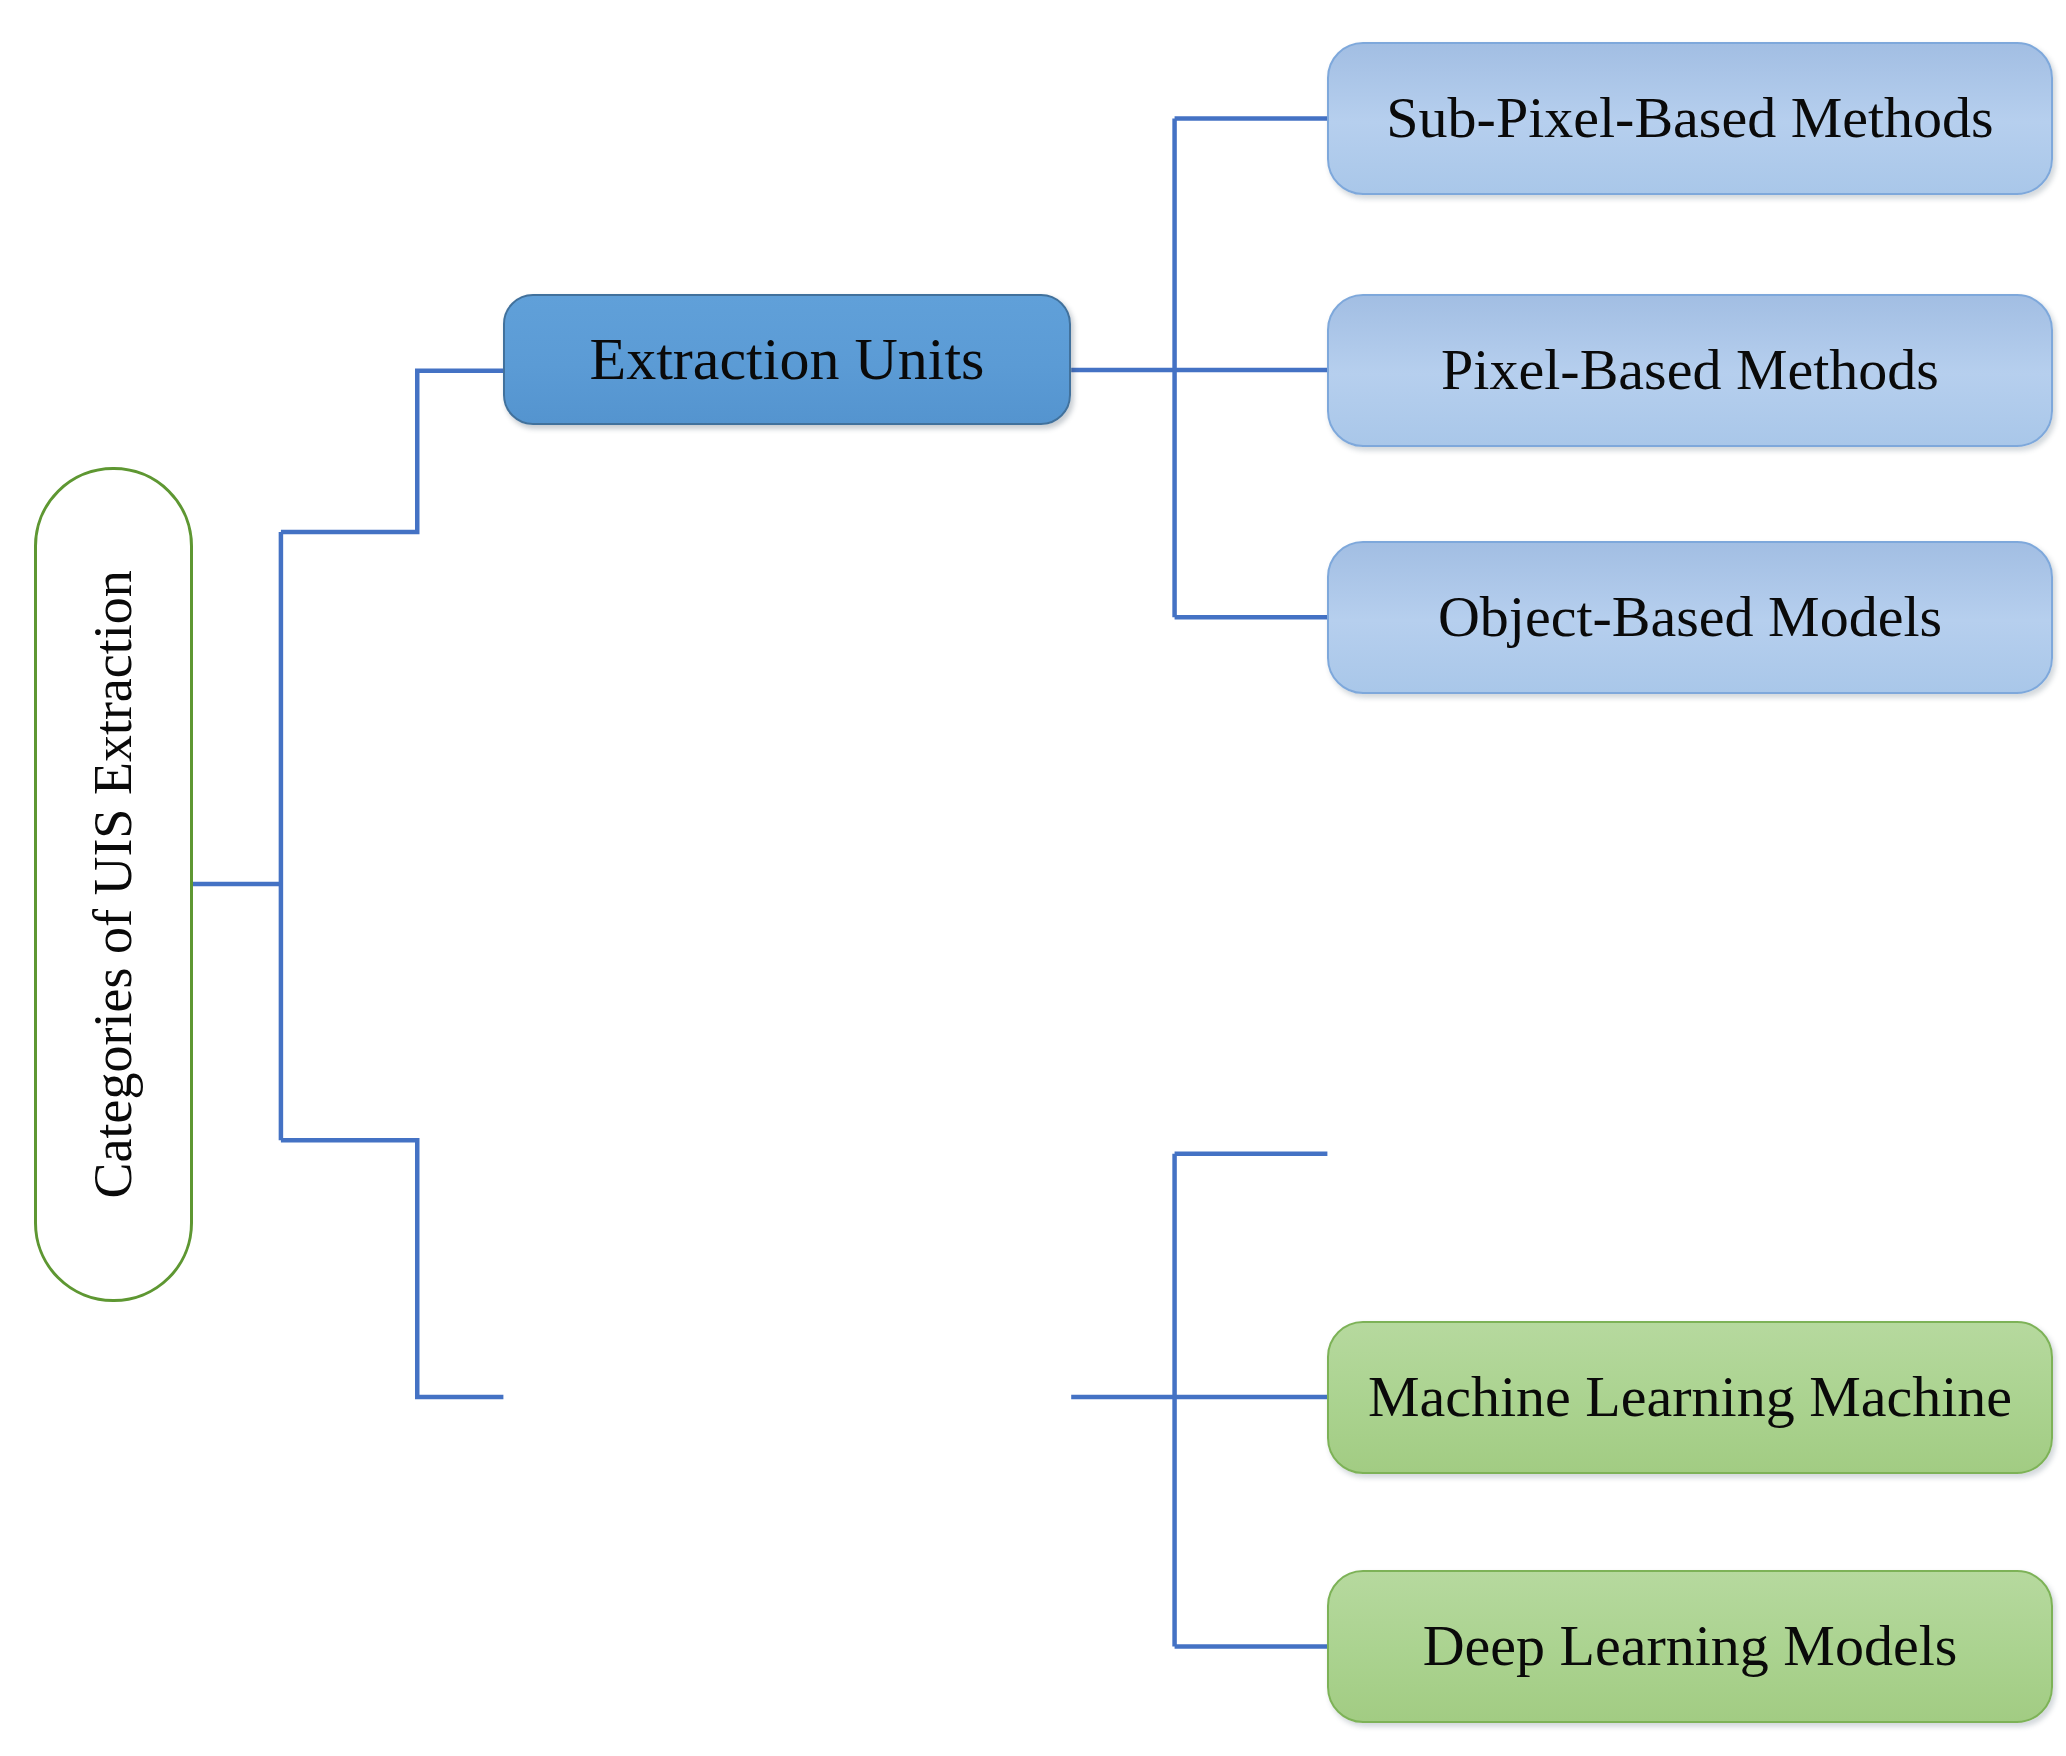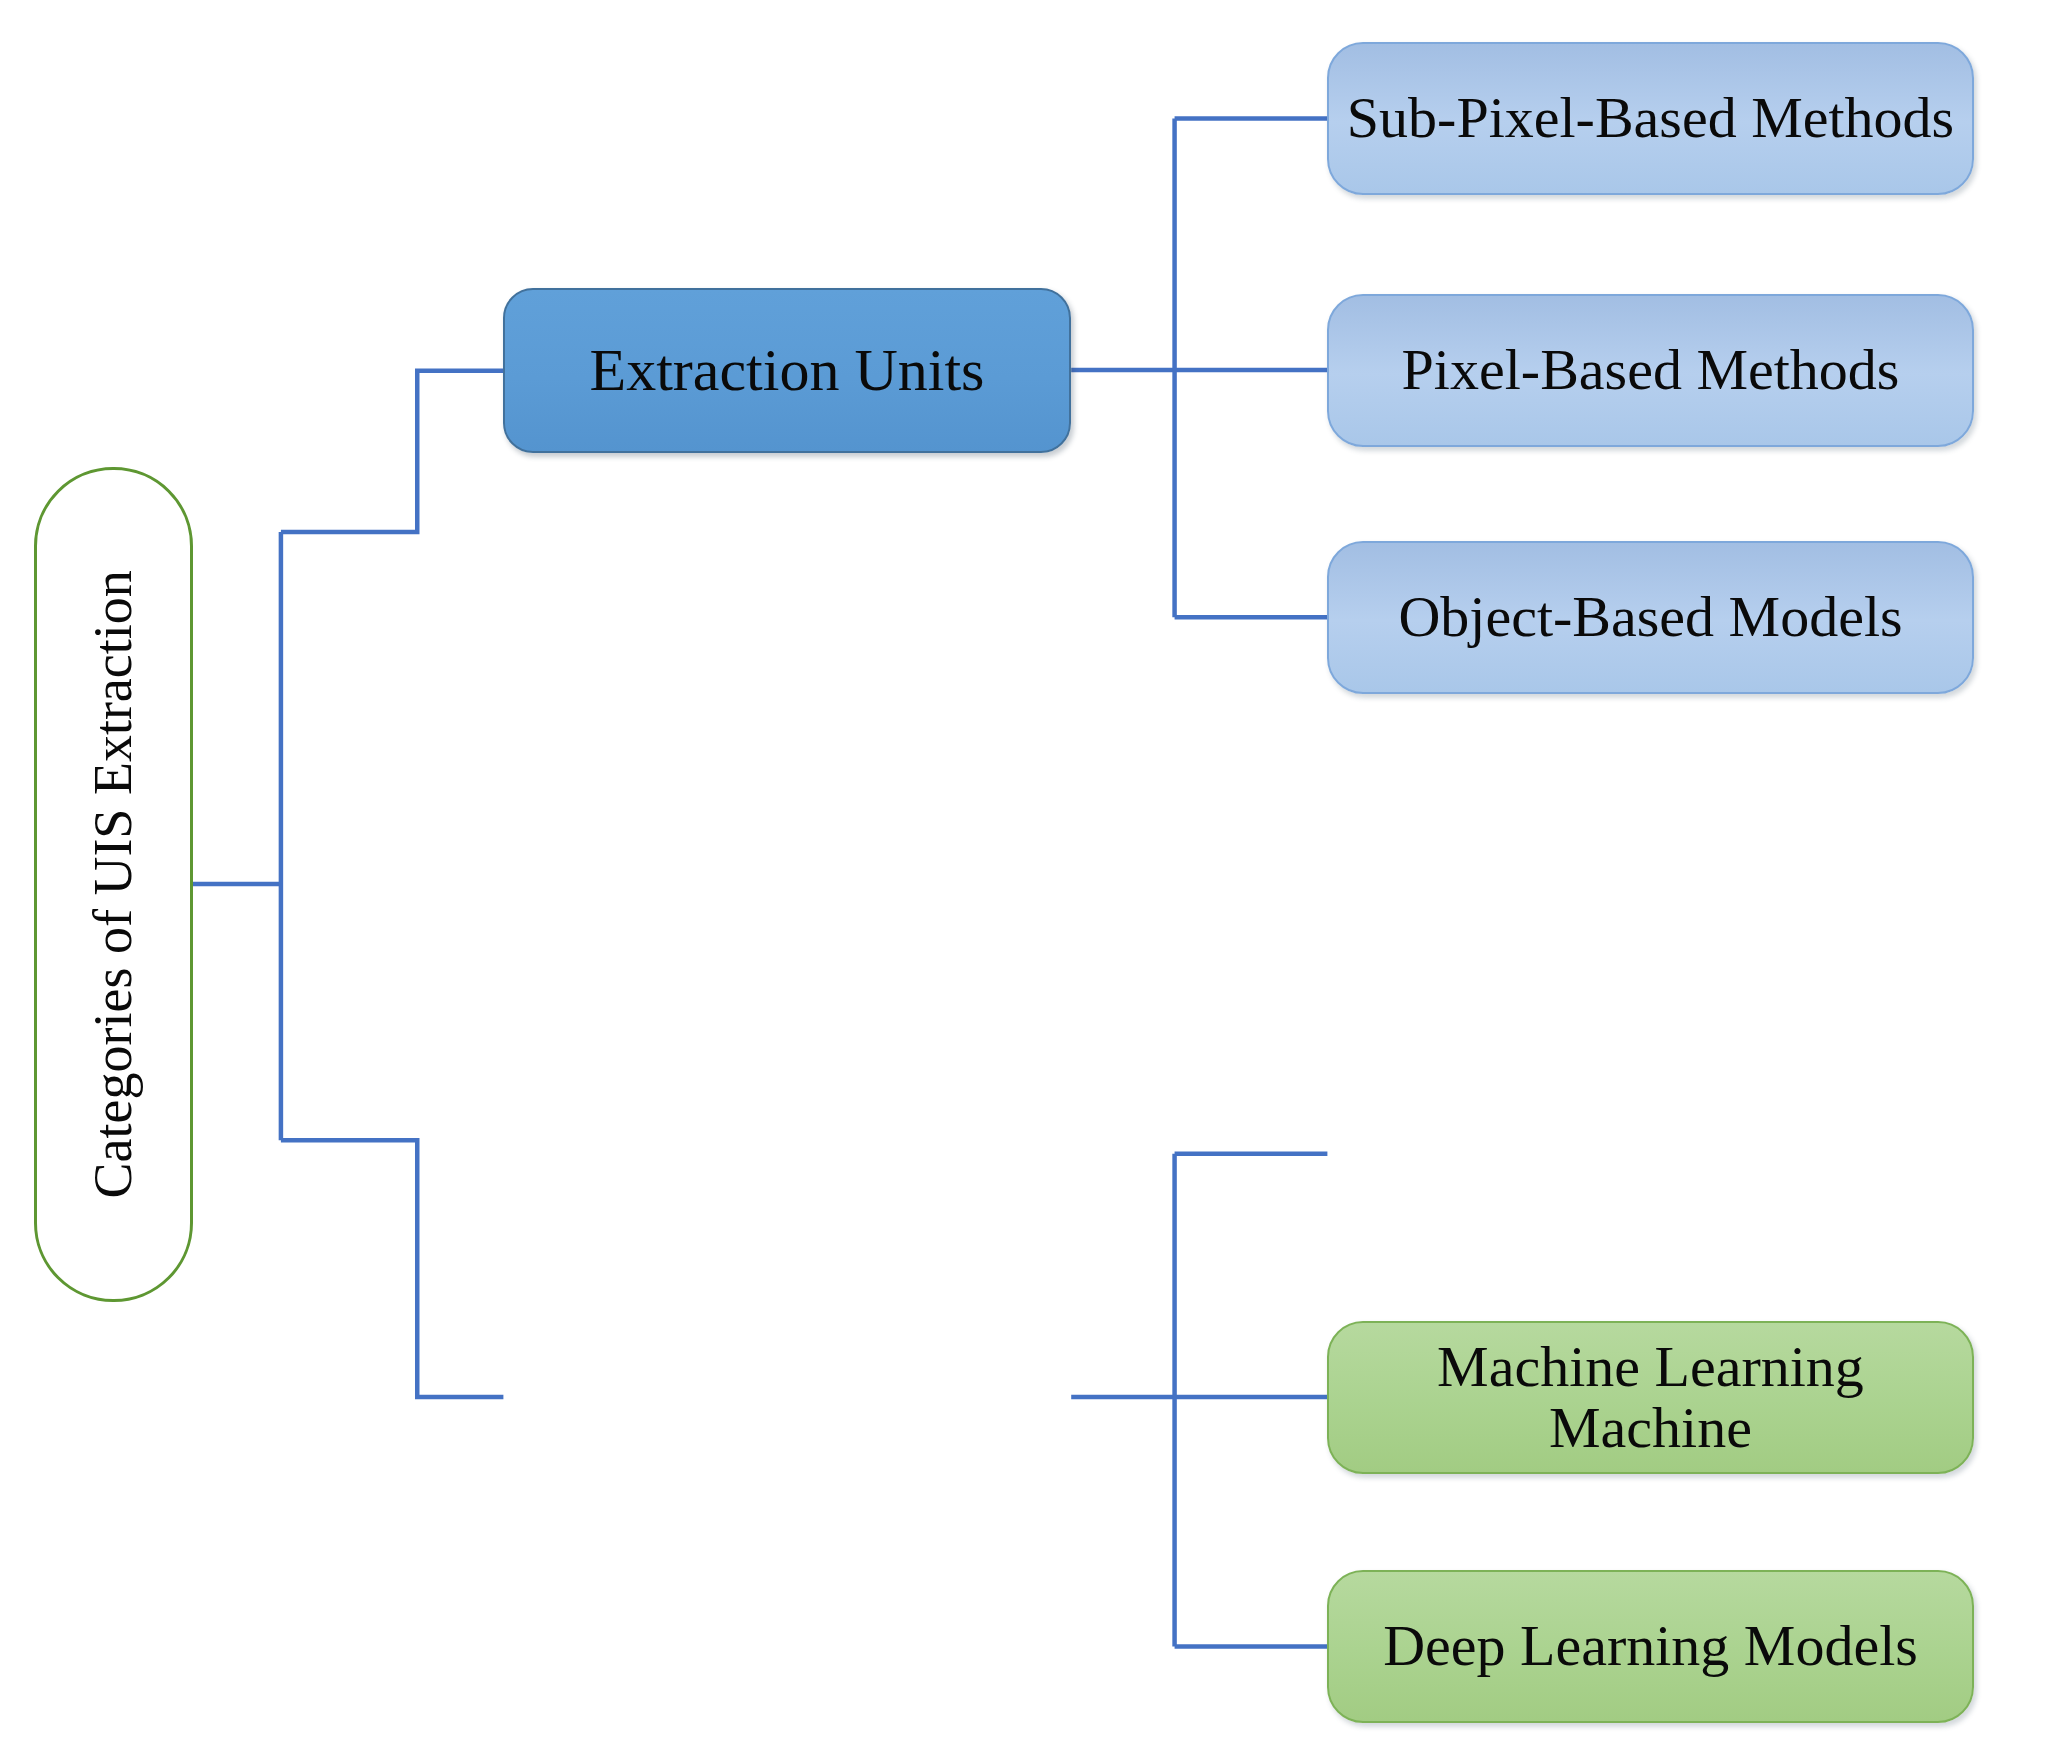--- a/index.html
+++ b/index.html
@@ -45,38 +45,39 @@
     border: 3px solid #5e9732;
     border-radius: 79px;
     font-size: 54px;
   }
   .root-node .vtext {
     transform: rotate(-90deg);
     white-space: nowrap;
   }
   .branch-node {
     left: 503px;
-    width: 568px; height: 165px;
+    width: 568px; height: 131px;
     border-radius: 30px;
     font-size: 60px;
     box-shadow: 2.2px 3.7px 5.2px rgba(40,60,80,0.25);
+    margin-top: 6px;
   }
   .branch-blue {
     top: 288px;
     background: linear-gradient(180deg, #60a0d9 0%, #5b9bd5 55%, #5494cf 100%);
     border: 2.2px solid #41719C;
   }
   .branch-green {
     top: 1315px;
     background: linear-gradient(180deg, #74b14b 0%, #70AD47 55%, #68a341 100%);
     border: 2.2px solid #538135;
   }
   .leaf-node {
     left: 1327px;
-    width: 647px; height: 153px;
+    width: 726px; height: 153px;
     border-radius: 36px;
     font-size: 58px;
     box-shadow: 2.2px 3.7px 5.2px rgba(60,80,100,0.22);
   }
   .leaf-blue {
     background: linear-gradient(180deg, #a2bee3 0%, #b6cfee 52%, #a9c7e9 100%);
     border: 2.2px solid #7ea8db;
   }
   .leaf-green {
     background: linear-gradient(180deg, #b6d99e 0%, #abd390 52%, #a2cc83 100%);

